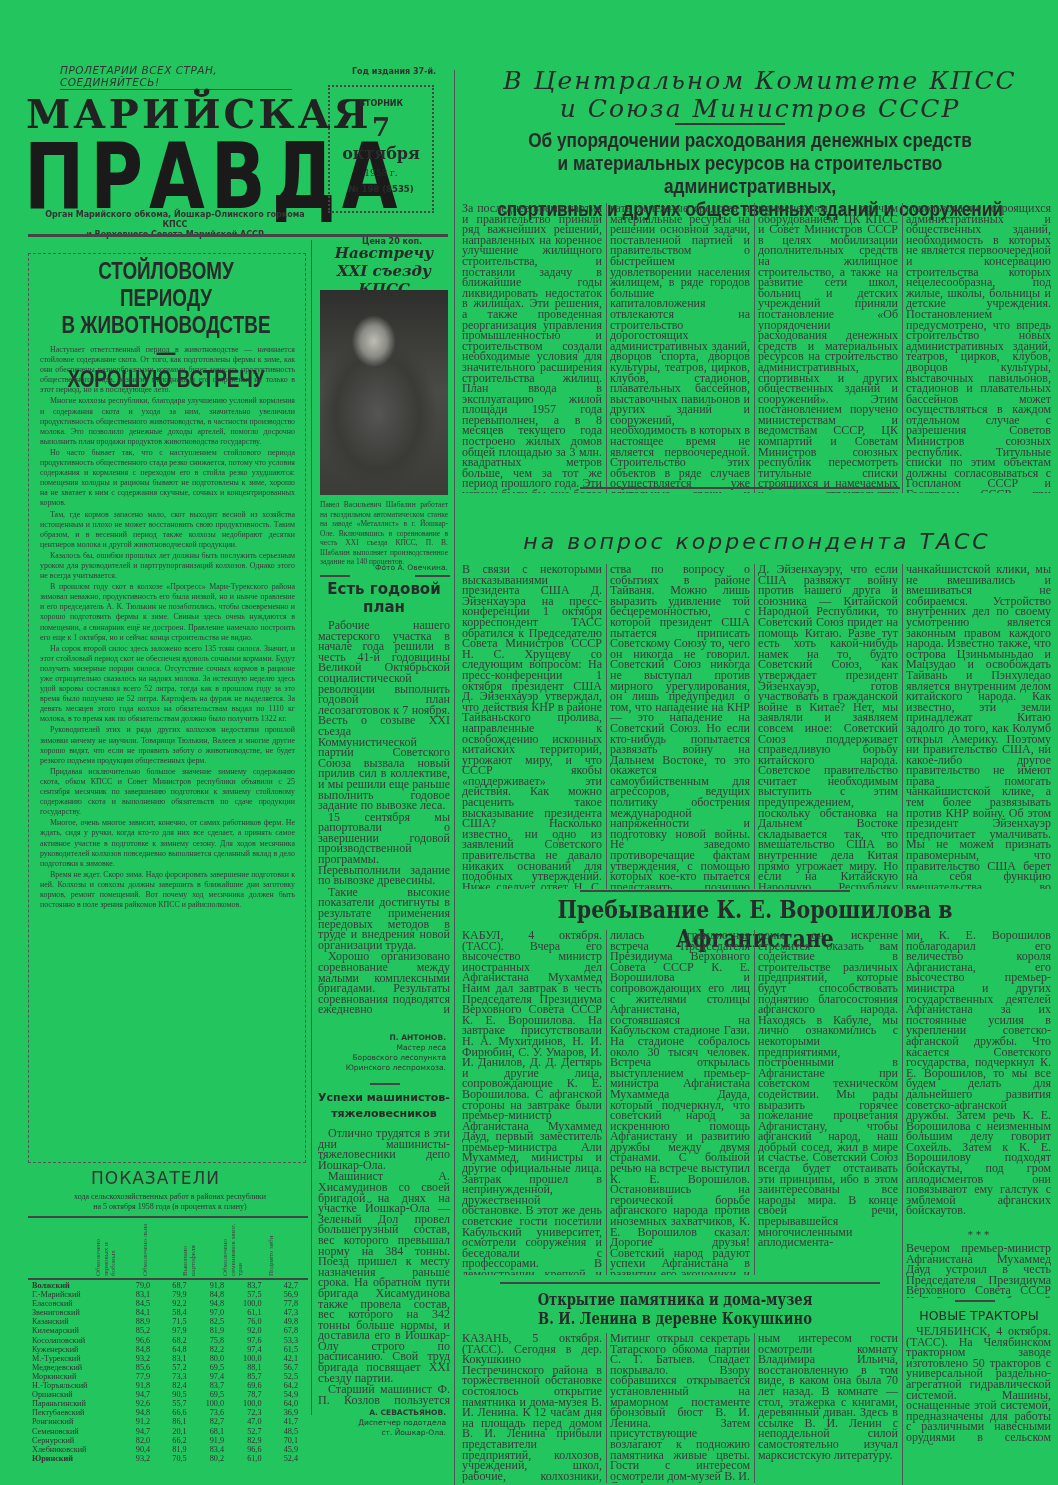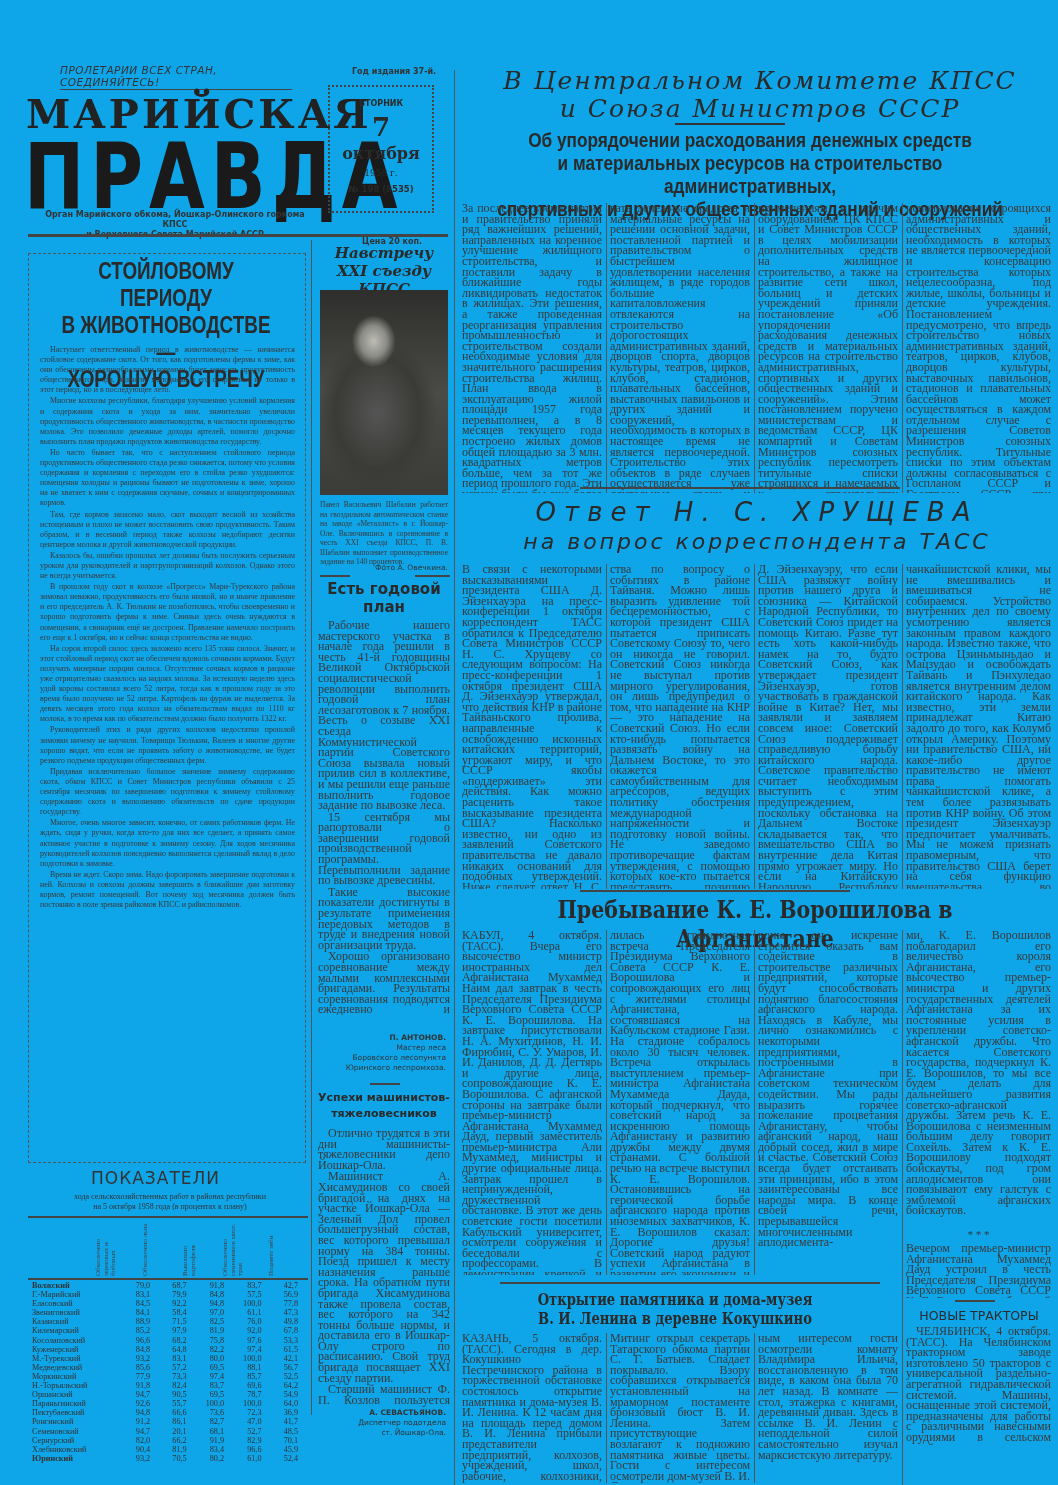--- a/index.html
+++ b/index.html
@@ -3,21 +3,21 @@
 <meta charset="utf-8">
 <style>
   html, body { margin:0; padding:0; }
   body {
     width:1058px; height:1485px; overflow:hidden;
     background:#d9d9d6;
     font-family:"DejaVu Serif", serif;
     color:#2a2a2a;
     position:relative;
   }
-  .page { position:absolute; left:0; top:0; width:1058px; height:1485px; background:#0ea5e9; }
+  .page { position:absolute; left:0; top:0; width:1058px; height:1485px; background:#22c55e; }
   .abs { position:absolute; }
   .txt { font-family:"Liberation Serif", serif; font-size:12px; line-height:10.6px; color:#3a3a3a; text-align:justify; }
   .txt p { margin:0 0 1px 0; text-indent:10px; }
   .vrule { position:absolute; width:1px; background:#555; }
   .hrule { position:absolute; height:1px; background:#555; }
 
   
   .slogan { font-family:"DejaVu Sans", sans-serif; font-style:italic; font-size:10.5px; letter-spacing:0.5px; color:#333; border-bottom:1.5px solid #444; padding-bottom:1px; }
   .title1 { font-family:"DejaVu Serif", serif; font-size:40px; font-weight:bold; letter-spacing:3px; color:#222; }
   .title2 { font-family:"DejaVu Sans", sans-serif; font-size:72px; font-weight:bold; letter-spacing:6px; color:#1a1a1a; transform:scaleY(1.25); transform-origin:top left; }
@@ -321,21 +321,20 @@
     <p>Машинист А. Хисамудинов со своей бригадой на днях на участке Йошкар-Ола — Зеленый Дол провел большегрузный состав, вес которого превышал норму на 384 тонны. Поезд пришел к месту назначения раньше срока. На обратном пути бригада Хисамудинова также провела состав, вес которого на 342 тонны больше нормы, и доставила его в Йошкар-Олу строго по расписанию. Свой труд бригада посвящает XXI съезду партии.</p>
     <p>Старший машинист Ф. П. Козлов пользуется заслуженным уважением среди коллектива депо и работников станции Йошкар-Ола. Уважение он заслужил честным отношением к труду. Каждый второй рейс у его бригады — тяжеловесный.</p>
     <p>26 сентября Ф. П. Козлов со своей бригадой доставил из станции Зеленый Дол поезд, вес которого превышал норму на 112 тонн.</p>
   </div>
   <div class="abs sig" style="left:318px;top:1408px;width:128px;">
     <div style="font-weight:bold;">А. СЕВАСТЬЯНОВ.</div>
     <div>Диспетчер подотдела</div>
     <div>ст. Йошкар-Ола.</div>
   </div>
 
-  <div class="abs ital-head" style="left:462px;top:497px;width:590px;font-family:'DejaVu Sans',sans-serif;font-size:26px;letter-spacing:8px;">Ответ Н. С. ХРУЩЕВА</div>
   <div class="abs ital-head" style="left:462px;top:529px;width:590px;font-family:'DejaVu Sans',sans-serif;font-size:22px;letter-spacing:3px;">на вопрос корреспондента ТАСС</div>
   <div class="abs txt" style="left:462px;top:564px;width:140px;height:325px;overflow:hidden;">В связи с некоторыми высказываниями президента США Д. Эйзенхауэра на пресс-конференции 1 октября корреспондент ТАСС обратился к Председателю Совета Министров СССР Н. С. Хрущеву со следующим вопросом: На пресс-конференции 1 октября президент США Д. Эйзенхауэр утверждал, что действия КНР в районе Тайваньского пролива, направленные к освобождению исконных китайских территорий, угрожают миру, и что СССР якобы «поддерживает» эти действия. Как можно расценить такое высказывание президента США? Насколько известно, ни одно из заявлений Советского правительства не давало никаких оснований для подобных утверждений. Ниже следует ответ Н. С. Хрущева. Полностью согласен с тем, что на упомянутой пресс-конференции президент Эйзенхауэр дал совершенно неправильное толкование известным заявлениям Советского правитель-</div>
   <div class="vrule" style="left:606px;top:564px;height:325px;"></div>
   <div class="abs txt" style="left:610px;top:564px;width:140px;height:325px;overflow:hidden;">ства по вопросу о событиях в районе Тайваня. Можно лишь выразить удивление той бесцеремонностью, с которой президент США пытается приписать Советскому Союзу то, чего он никогда не говорил. Советский Союз никогда не выступал против мирного урегулирования, он лишь предупредил о том, что нападение на КНР — это нападение на Советский Союз. Но если кто-нибудь попытается развязать войну на Дальнем Востоке, то это окажется самоубийственным для агрессоров, ведущих политику обострения международной напряженности и подготовку новой войны. Не заведомо противоречащие фактам утверждения, с помощью которых кое-кто пытается представить позицию Советского Союза в искаженном виде, не могут привести к результатам, на которые рассчитывают их авторы. Позиция Советского Союза ясна, последовательна и определенна. Советское правительство прямо и недвусмысленно заявило, в частности в посланиях президенту</div>
   <div class="vrule" style="left:754px;top:564px;height:325px;"></div>
   <div class="abs txt" style="left:758px;top:564px;width:140px;height:325px;overflow:hidden;">Д. Эйзенхауэру, что если США развяжут войну против нашего друга и союзника — Китайской Народной Республики, то Советский Союз придет на помощь Китаю. Разве тут есть хоть какой-нибудь намек на то, будто Советский Союз, как утверждает президент Эйзенхауэр, готов участвовать в гражданской войне в Китае? Нет, мы заявляли и заявляем совсем иное: Советский Союз поддерживает справедливую борьбу китайского народа. Советское правительство считает необходимым выступить с этим предупреждением, поскольку обстановка на Дальнем Востоке складывается так, что вмешательство США во внутренние дела Китая прямо угрожает миру. Но если на Китайскую Народную Республику нападет Советский Союз не останется в стороне. Но в гражданской войне, которую китайский народ ведет против</div>
   <div class="vrule" style="left:902px;top:564px;height:325px;"></div>
   <div class="abs txt" style="left:906px;top:564px;width:145px;height:325px;overflow:hidden;">чанкайшистской клики, мы не вмешивались и вмешиваться не собираемся. Устройство внутренних дел по своему усмотрению является законным правом каждого народа. Известно также, что острова Цзиньмыньдао и Мацзудао и освобождать Тайвань и Пэнхуледао является внутренним делом китайского народа. Как известно, эти земли принадлежат Китаю задолго до того, как Колумб открыл Америку. Поэтому ни правительство США, ни какое-либо другое правительство не имеют права помогать чанкайшистской клике, а тем более развязывать против КНР войну. Об этом президент Эйзенхауэр предпочитает умалчивать. Мы не можем признать правомерным, что правительство США берет на себя функцию вмешательства во внутренние дела Китая, агрессивные действия американских вооруженных сил в районе Тайваньского пролива.</div>
   <div class="hrule" style="left:580px;top:890px;width:270px;height:1.5px;background:#444;"></div>
 

